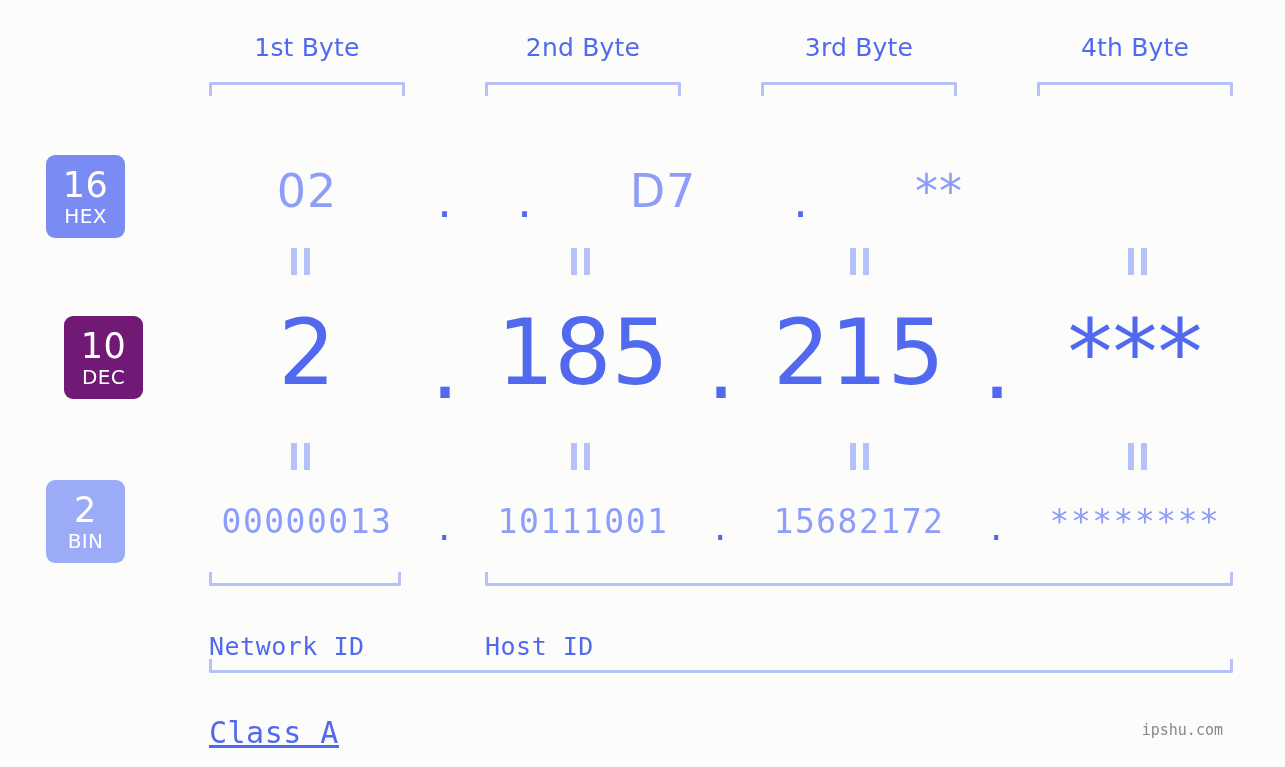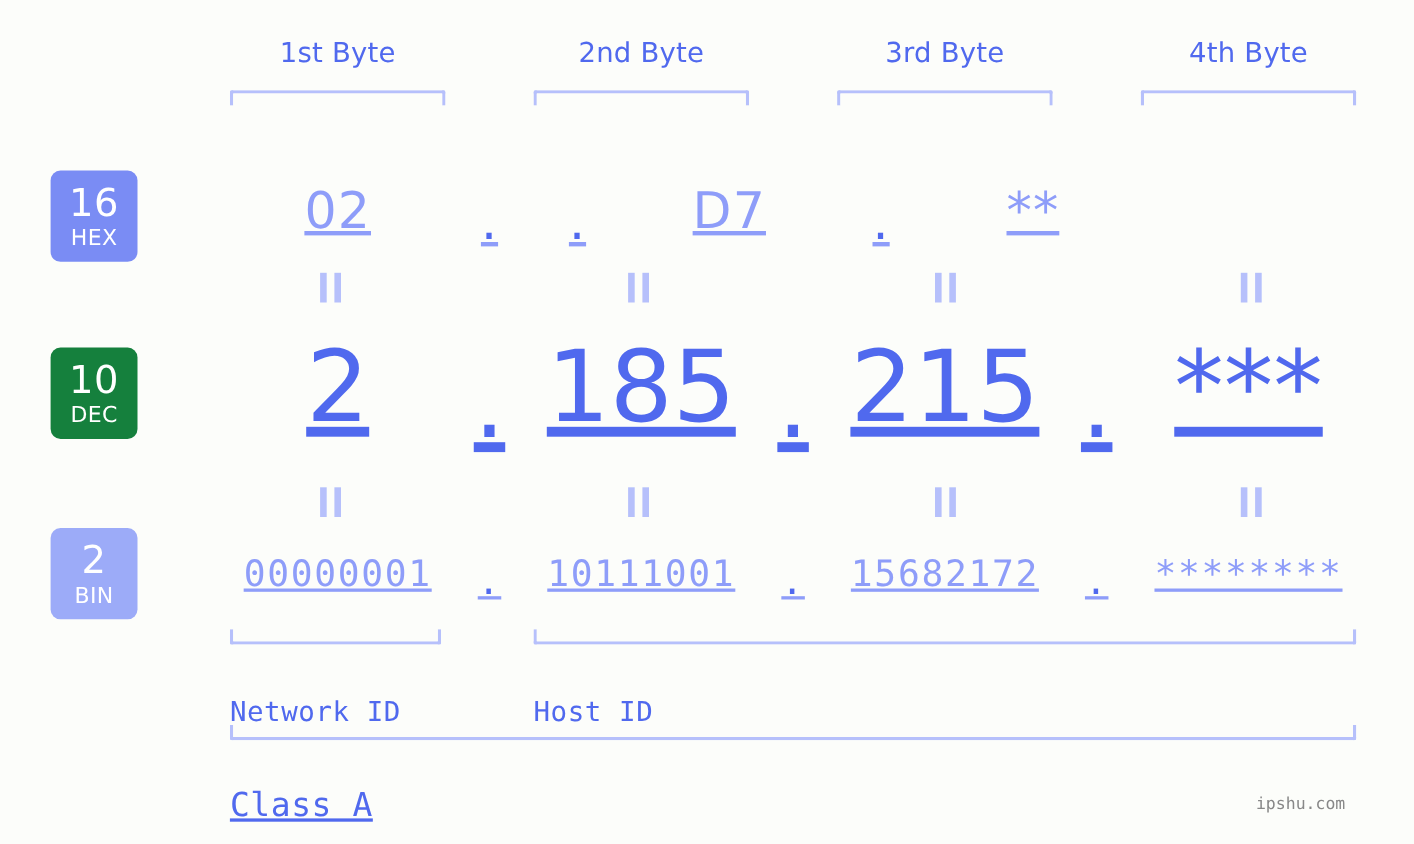--- a/index.html
+++ b/index.html
@@ -77,21 +77,20 @@
     letter-spacing: 0.3px;
   }
 
   
   .row {
     position: absolute;
     left: 140px;
     width: 1140px;
     display: flex;
     align-items: center;
-    text-decoration: underline;
   }
   .cell {
     text-align: center;
     white-space: nowrap;
   }
   .dot {
     text-align: center;
     white-space: nowrap;
   }
 
@@ -197,21 +196,21 @@
   <div class="bracket-down" style="left:209px; top:82px;  width:196px;"></div>
   <div class="bracket-down" style="left:485px; top:82px;  width:196px;"></div>
   <div class="bracket-down" style="left:761px; top:82px;  width:196px;"></div>
   <div class="bracket-down" style="left:1037px;top:82px;  width:196px;"></div>
 
   <div class="base-badge" style="top:155px; height:83px; background:#7a8cf4;">
     <span class="num">16</span>
     <span class="name">HEX</span>
   </div>
 
-  <div class="base-badge" style="top:316px; height:83px; background:#15803d;">
+  <div class="base-badge" style="top:316px; height:83px; background:#701a75;margin-left:18px;">
     <span class="num">10</span>
     <span class="name">DEC</span>
   </div>
 
   <div class="base-badge" style="top:480px; height:83px; background:#9cabf8;">
     <span class="num">2</span>
     <span class="name">BIN</span>
   </div>
 
   <div class="row row-hex">
@@ -261,21 +260,21 @@
   <div class="eq" style="left:850px; top:443px;">
       <i class="a"></i>
       <i class="b"></i>
     </div>
   <div class="eq" style="left:1128px;top:443px;">
       <i class="a"></i>
       <i class="b"></i>
     </div>
 
   <div class="row row-bin">
-    <div class="cell" style="width:196px; margin-left:69px;">00000001</div>
+    <div class="cell" style="width:196px; margin-left:69px;">00000013</div>
     <div class="dot" style="width:80px;">.</div>
     <div class="cell" style="width:196px;">10111001</div>
     <div class="dot" style="width:80px;">.</div>
     <div class="cell" style="width:196px;">15682172</div>
     <div class="dot" style="width:80px;">.</div>
     <div class="cell" style="width:196px;">********</div>
   </div>
 
   <div class="bracket-up" style="left:209px; top:572px; width:192px;"></div>
   <div class="bracket-up" style="left:485px; top:572px; width:748px;"></div>

